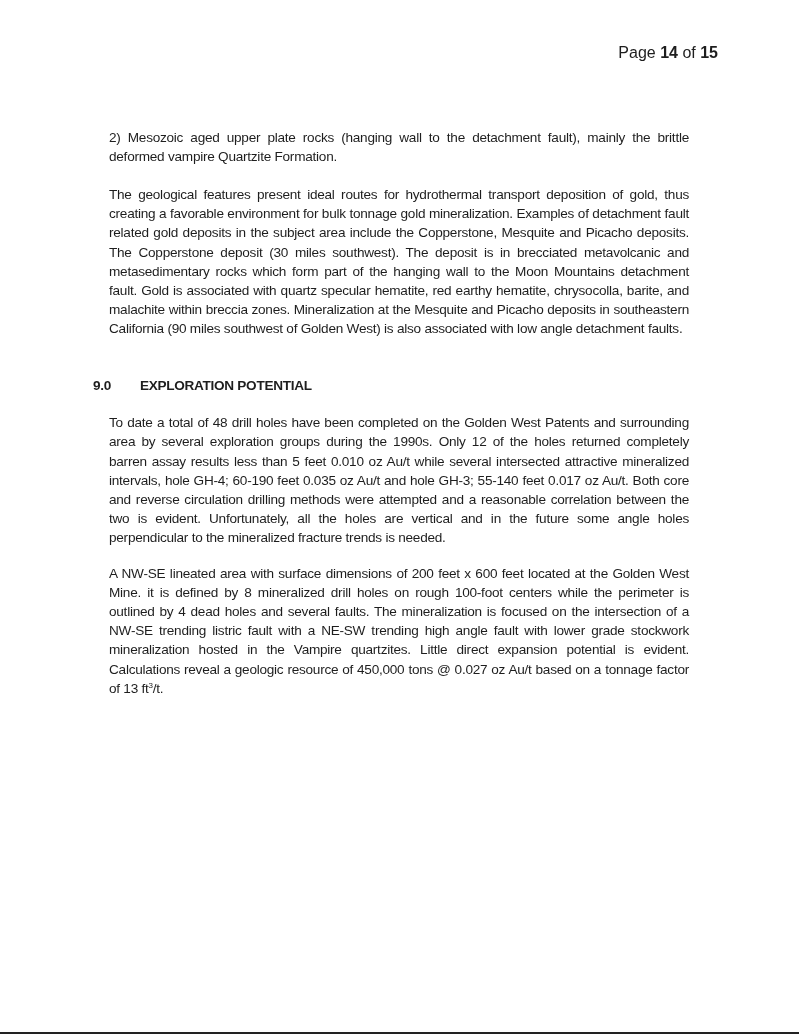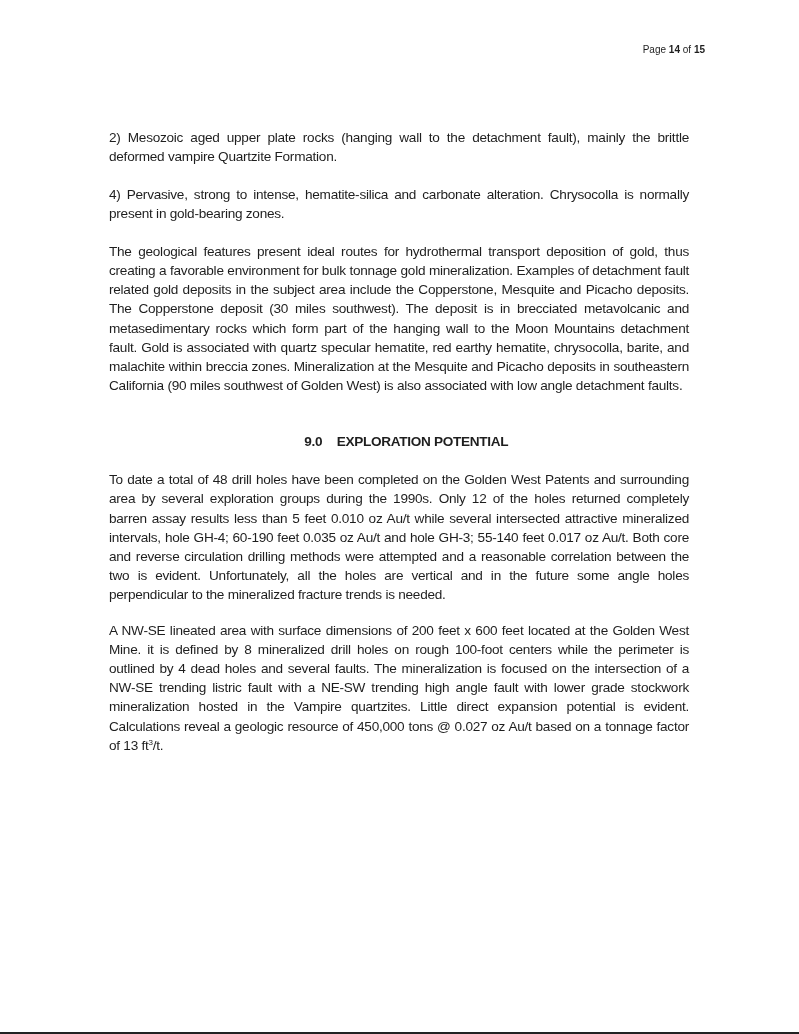--- a/index.html
+++ b/index.html
@@ -11,22 +11,22 @@
       width: 799px;
       height: 1034px;
       position: relative;
       overflow: hidden;
       font-family: "Liberation Sans", sans-serif;
       color: #1e1e1e;
     }
     .page-header {
       position: absolute;
       top: 44px;
-      right: 94px;
-      font-size: 10px;
+      right: 81px;
+      font-size: 16px;
       color: #1e1e1e;
     }
     .page-header b { font-weight: bold; }
     .content {
       position: absolute;
       left: 93px;
       top: 112px;
       width: 612px;
       font-size: 13.6px;
       line-height: 19.2px;
@@ -34,21 +34,20 @@
     }
     .content p {
       margin: 16px;
       text-align: justify;
     }
     .gap { margin-top: 18.5px !important; }
     .section-heading {
       font-weight: bold;
       margin: 37px 0 0 0;
       letter-spacing: -0.3px;
-      text-align: center;
     }
     .section-heading .num {
       display: inline-block;
       width: 47px;
     }
     .subheading {
       font-weight: bold;
       margin-top: 19px;
     }
     sup { font-size: 8px; line-height: 0; vertical-align: 5px; }
@@ -66,21 +65,20 @@
 
 <div class="page-header">
   <span>Page</span>
   <b>14</b>
   <span>of</span>
   <b>15</b>
 </div>
 
 <div class="content">
   <p>2) Mesozoic aged upper plate rocks (hanging wall to the detachment fault), mainly the brittle deformed vampire Quartzite Formation.</p>
-  <p class="gap">4) Pervasive, strong to intense, hematite-silica and carbonate  alteration.  Chrysocolla  is normally present in gold-bearing zones.</p>
   <p class="gap">The geological features present ideal routes for hydrothermal transport deposition of gold, thus creating a favorable environment for bulk tonnage gold mineralization.  Examples of detachment fault related gold deposits in the subject area include the Copperstone, Mesquite and Picacho deposits. The Copperstone deposit (30 miles southwest). The deposit is in brecciated metavolcanic and metasedimentary rocks which form part of the hanging wall to the Moon Mountains detachment fault. Gold is associated with quartz specular hematite, red earthy hematite,  chrysocolla, barite, and malachite within breccia zones. Mineralization at the Mesquite and Picacho deposits in southeastern California (90 miles southwest of Golden West) is also associated with low angle detachment faults.</p>
 
   <div class="section-heading">
     <span class="num">9.0</span><span>EXPLORATION POTENTIAL</span>
   </div>
   <p class="gap">To date a total of 48 drill holes have been completed on the Golden West Patents and surrounding area by several exploration groups during the 1990s. Only 12 of the holes returned completely barren assay results less than 5 feet 0.010 oz Au/t while several intersected attractive mineralized intervals, hole GH-4; 60-190 feet 0.035 oz Au/t and hole GH-3; 55-140 feet 0.017 oz Au/t. Both core and reverse circulation drilling methods were attempted and a reasonable correlation between the two is evident. Unfortunately, all the holes are vertical and in the future some angle holes perpendicular to the mineralized fracture trends is needed.</p>
 
   <p><span>A NW-SE lineated area with surface dimensions of 200 feet x 600 feet located at the Golden West Mine. it is defined by 8 mineralized drill holes on rough 100-foot centers while the perimeter is outlined by 4 dead holes and several faults. The mineralization is focused on the intersection of a NW-SE trending listric fault with a NE-SW trending high angle fault with lower grade stockwork mineralization hosted in the Vampire quartzites. Little direct expansion potential is evident. Calculations reveal a geologic resource of 450,000 tons @ 0.027 oz Au/t based on a tonnage factor of 13 ft</span><sup>3</sup><span>/t.</span></p>
 </div>
 

